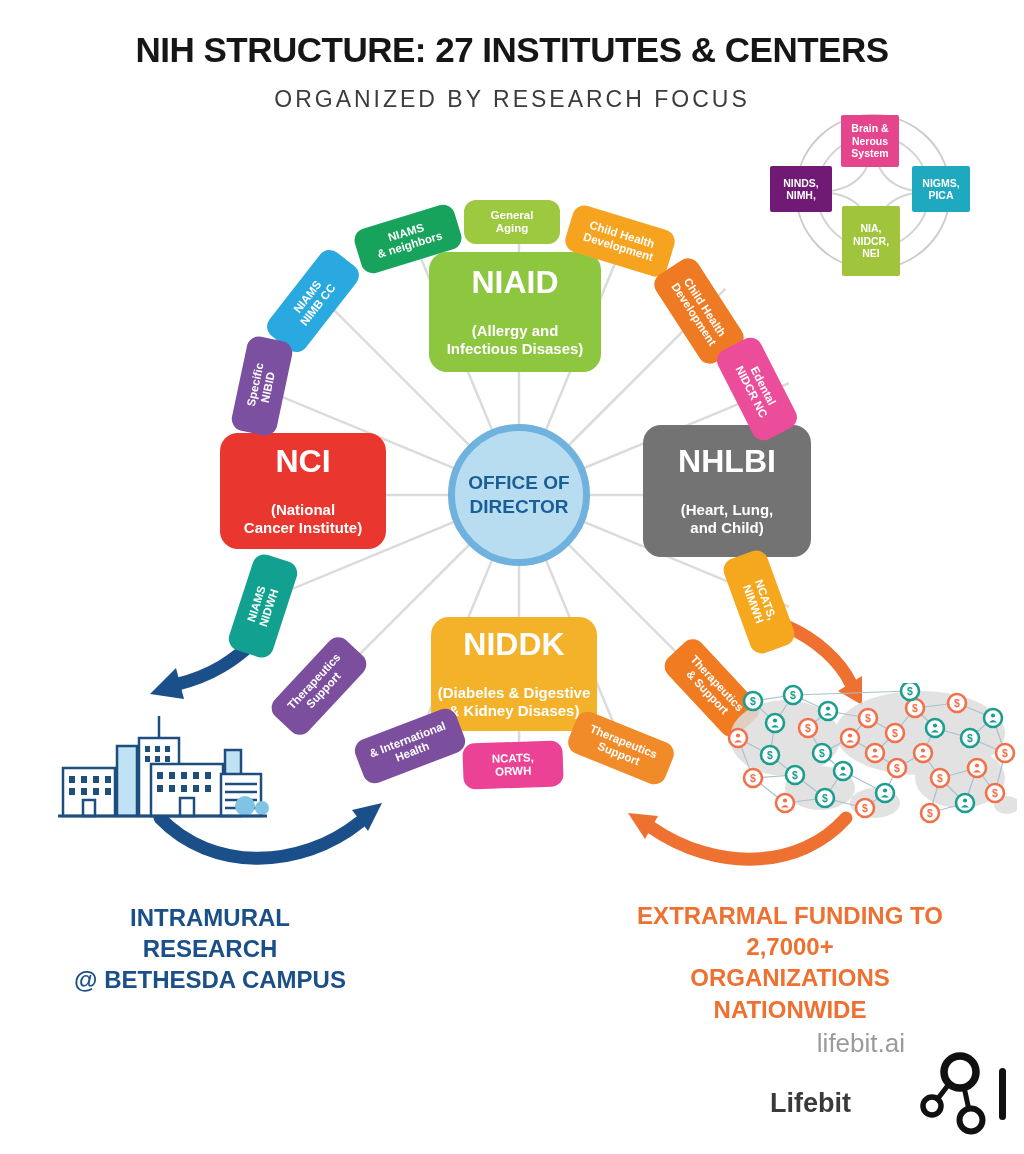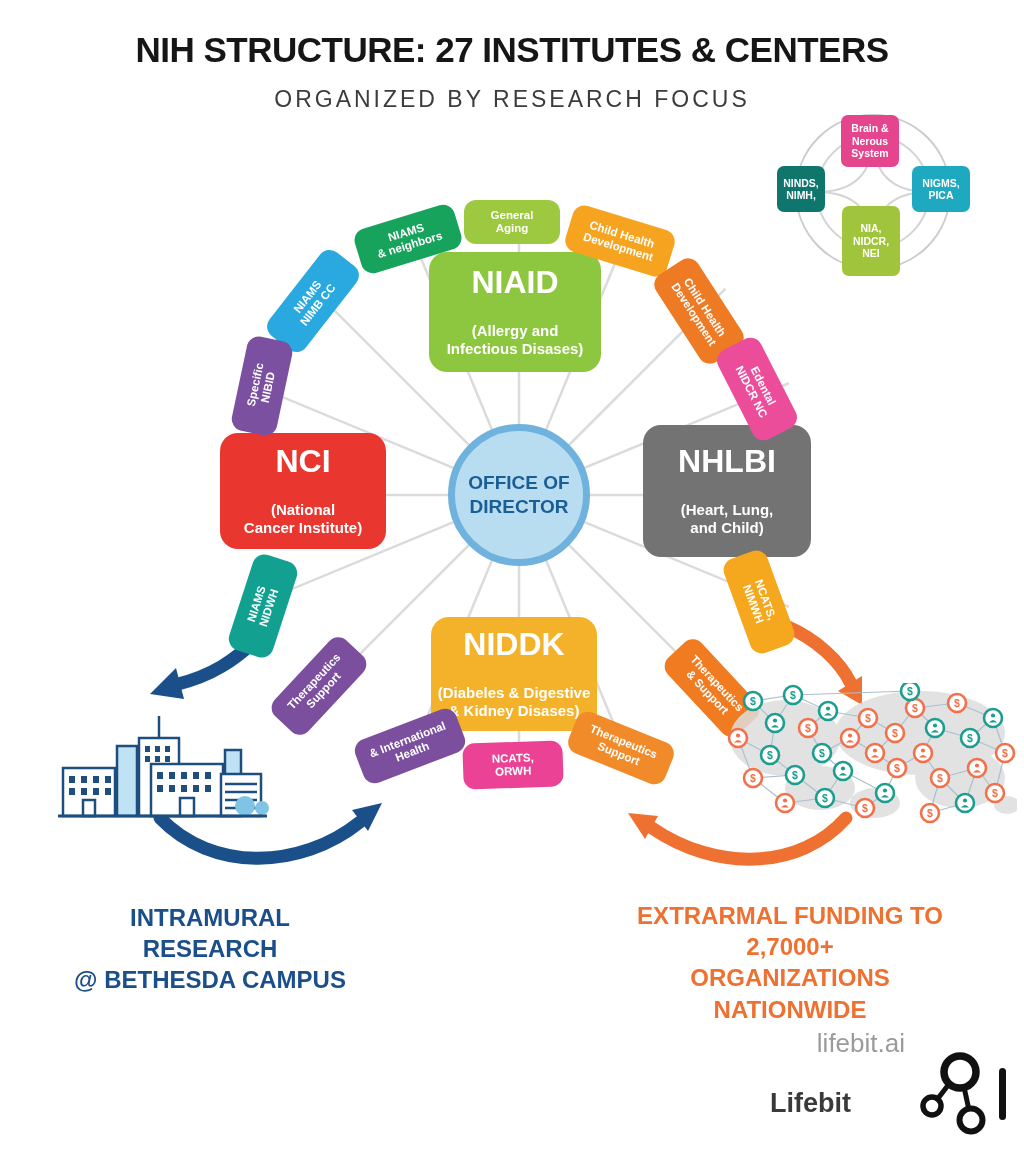--- a/index.html
+++ b/index.html
@@ -6,21 +6,21 @@
   .canvas{position:relative;width:1024px;height:1154px;background:#fff;overflow:hidden;
           font-family:"Liberation Sans",sans-serif;}
   svg{display:block;}
   .abs{position:absolute;}
   
   .title{left:0;top:30px;width:1024px;text-align:center;font-size:35px;font-weight:bold;
          color:#161616;letter-spacing:-.5px;}
   .subtitle{left:0;top:86px;width:1024px;text-align:center;font-size:23px;font-weight:normal;
             color:#3c3c3c;letter-spacing:3px;}
   
-  .legend-box{position:absolute;border-radius:7px;color:#fff;font-weight:bold;font-size:10.5px;
+  .legend-box{position:absolute;border-radius:2px;color:#fff;font-weight:bold;font-size:10.5px;
               line-height:1.18;display:flex;align-items:center;justify-content:center;text-align:center;
               white-space:pre-line;transform:translate(-50%,-50%);}
   
   .hub{left:448px;top:424px;width:142px;height:142px;border-radius:50%;background:#B8DCF0;
        border:7px solid #6FB2DD;box-sizing:border-box;display:flex;align-items:center;justify-content:center;
        text-align:center;color:#1A5E96;font-weight:bold;font-size:19px;line-height:1.25;white-space:pre-line;}
   .major{position:absolute;border-radius:18px;color:#fff;display:flex;flex-direction:column;
          align-items:center;justify-content:center;text-align:center;transform:translate(-50%,-50%);gap:21px;}
   .major .abbr{font-weight:bold;font-size:32px;line-height:1.05;}
   .major .sub{font-weight:bold;font-size:15px;line-height:1.2;white-space:pre-line;margin-top:2px;}
@@ -84,21 +84,21 @@
   <div class="abs subtitle">ORGANIZED BY RESEARCH FOCUS</div>
 
   <svg class="abs" style="left:760px;top:100px;" width="230" height="190">
     <circle cx="113" cy="92" r="77" fill="none" stroke="#cccccc" stroke-width="2"></circle>
     <circle cx="113" cy="92" r="56" fill="none" stroke="#d4d4d4" stroke-width="2"></circle>
     <path d="M113,36 Q113,92 169,92 M169,92 Q113,92 113,148 M113,148 Q113,92 57,92 M57,92 Q113,92 113,36" fill="none" stroke="#d4d4d4" stroke-width="2"></path>
   </svg>
   <div class="legend-box" style="left:870px;top:141px;width:58px;height:52px;background:#E5458C;">Brain &amp;
 Nerous
 System</div>
-  <div class="legend-box" style="left:801px;top:189px;width:48px;height:46px;background:#0f766e;">NINDS,
+  <div class="legend-box" style="left:801px;top:189px;width:62px;height:46px;background:#701a75;">NINDS,
 NIMH,</div>
   <div class="legend-box" style="left:941px;top:189px;width:58px;height:46px;background:#1FA9C0;">NIGMS,
 PICA</div>
   <div class="legend-box" style="left:871px;top:241px;width:58px;height:70px;background:#A0C43C;">NIA,
 NIDCR,
 NEI</div>
 
   <div class="abs hub">OFFICE OF
 DIRECTOR</div>
 

